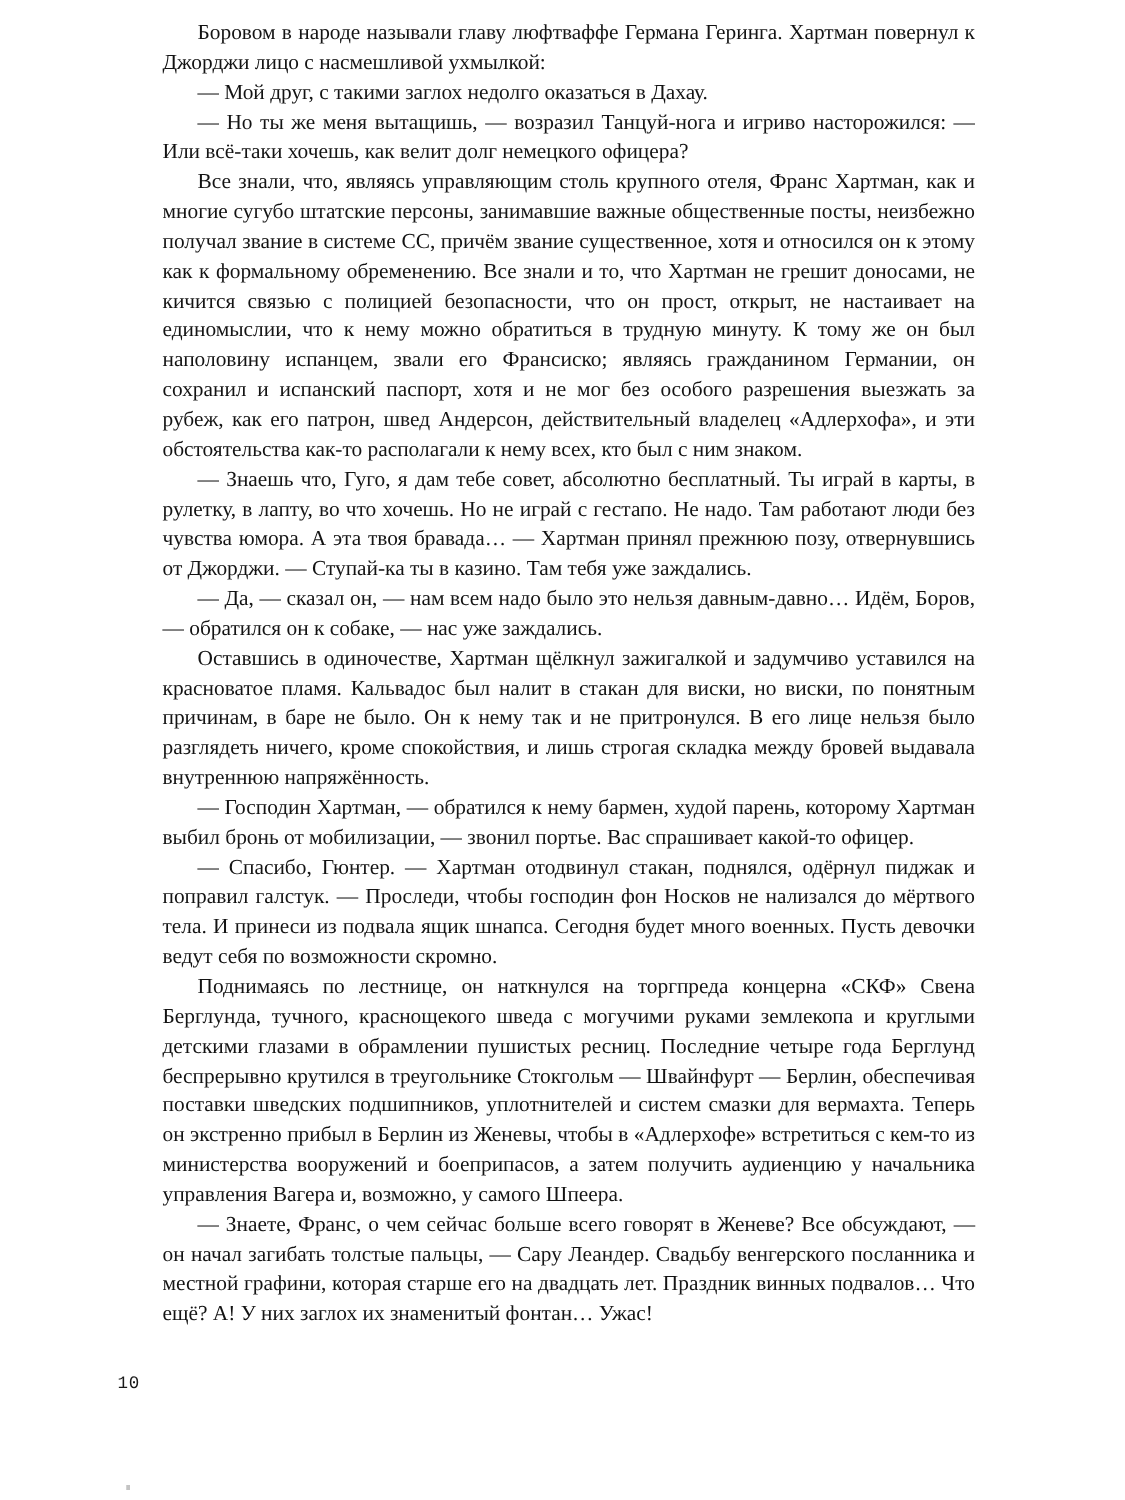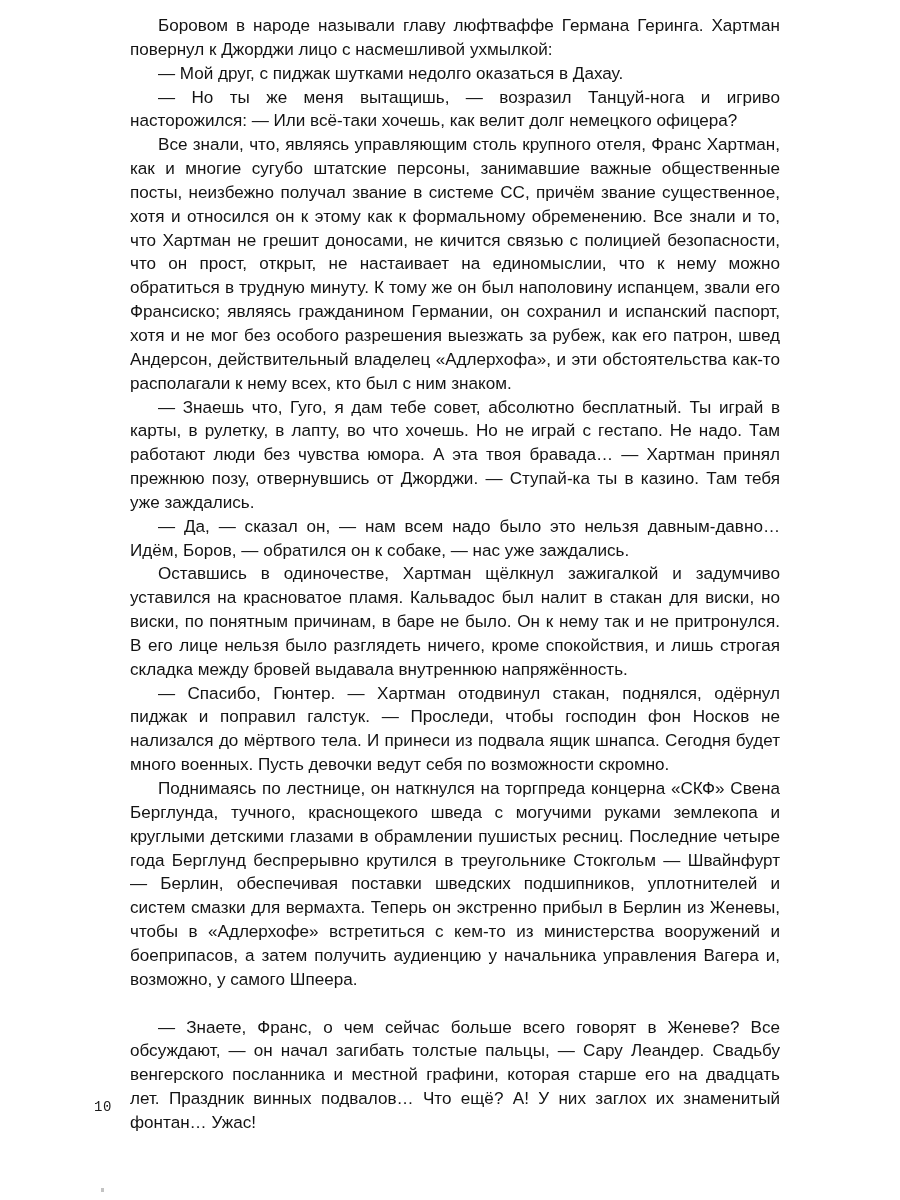--- a/index.html
+++ b/index.html
@@ -14,41 +14,40 @@
     height: 1200px;
     background: #ffffff;
     overflow: hidden;
     box-sizing: border-box;
   }
   .text-block {
     position: absolute;
     left: 130px;
     top: 14px;
     width: 650px;
-    font-family: Liberation Sans, sans-serif;
+    font-family: Liberation Serif, serif;
     font-size: 17.1px;
     line-height: 23.85px;
     color: #131313;
     text-align: justify;
     text-justify: inter-word;
     -webkit-font-smoothing: none;
   }
   .para {
     margin: 0;
     text-indent: 28px;
     text-align: justify;
     hyphens: none;
   }
   
   .para.dialogue {
     text-indent: 28px;
   }
   .para:last-child {
     text-align-last: left;
-    margin-top: 24px;
   }
   .folio {
     position: absolute;
     left: 94px;
     top: 1100px;
     font-family: Liberation Mono, monospace;
     font-size: 14px;
     line-height: 1;
     color: #1a1a1a;
     letter-spacing: 0.5px;
@@ -63,26 +62,27 @@
     opacity: 0.85;
   }
 </style>
 </head>
 <body>
 
 <div class="page">
 
   <div class="text-block">
     <p class="para">Боровом в народе называли главу люфтваффе Германа Геринга. Хартман повернул к Джорджи лицо с насмешливой ухмылкой:</p>
-    <p class="para dialogue">— Мой друг, с пиджак шутками недолго оказаться в Дахау.</p>
+    <p class="para dialogue">— Мой друг, с такими заглох недолго оказаться в Дахау.</p>
     <p class="para dialogue">— Но ты же меня вытащишь, — возразил Танцуй-нога и игриво насторожился: — Или всё-таки хочешь, как велит долг немецкого офицера?</p>
     <p class="para">Все знали, что, являясь управляющим столь крупного отеля, Франс Хартман, как и многие сугубо штатские персоны, занимавшие важные общественные посты, неизбежно получал звание в системе СС, причём звание существенное, хотя и относился он к этому как к формальному обременению. Все знали и то, что Хартман не грешит доносами, не кичится связью с полицией безопасности, что он прост, открыт, не настаивает на единомыслии, что к нему можно обратиться в трудную минуту. К тому же он был наполовину испанцем, звали его Франсиско; являясь гражданином Германии, он сохранил и испанский паспорт, хотя и не мог без особого разрешения выезжать за рубеж, как его патрон, швед Андерсон, действительный владелец «Адлерхофа», и эти обстоятельства как-то располагали к нему всех, кто был с ним знаком.</p>
     <p class="para dialogue">— Знаешь что, Гуго, я дам тебе совет, абсолютно бесплатный. Ты играй в карты, в рулетку, в лапту, во что хочешь. Но не играй с гестапо. Не надо. Там работают люди без чувства юмора. А эта твоя бравада… — Хартман принял прежнюю позу, отвернувшись от Джорджи. — Ступай-ка ты в казино. Там тебя уже заждались.</p>
     <p class="para dialogue">— Да, — сказал он, — нам всем надо было это нельзя давным-давно… Идём, Боров, — обратился он к собаке, — нас уже заждались.</p>
     <p class="para">Оставшись в одиночестве, Хартман щёлкнул зажигалкой и задумчиво уставился на красноватое пламя. Кальвадос был налит в стакан для виски, но виски, по понятным причинам, в баре не было. Он к нему так и не притронулся. В его лице нельзя было разглядеть ничего, кроме спокойствия, и лишь строгая складка между бровей выдавала внутреннюю напряжённость.</p>
+    <p class="para dialogue">— Господин Хартман, — обратился к нему бармен, худой парень, которому Хартман выбил бронь от мобилизации, — звонил портье. Вас спрашивает какой-то офицер.</p>
     <p class="para dialogue">— Спасибо, Гюнтер. — Хартман отодвинул стакан, поднялся, одёрнул пиджак и поправил галстук. — Проследи, чтобы господин фон Носков не нализался до мёртвого тела. И принеси из подвала ящик шнапса. Сегодня будет много военных. Пусть девочки ведут себя по возможности скромно.</p>
     <p class="para">Поднимаясь по лестнице, он наткнулся на торгпреда концерна «СКФ» Свена Берглунда, тучного, краснощекого шведа с могучими руками землекопа и круглыми детскими глазами в обрамлении пушистых ресниц. Последние четыре года Берглунд беспрерывно крутился в треугольнике Стокгольм — Швайнфурт — Берлин, обеспечивая поставки шведских подшипников, уплотнителей и систем смазки для вермахта. Теперь он экстренно прибыл в Берлин из Женевы, чтобы в «Адлерхофе» встретиться с кем-то из министерства вооружений и боеприпасов, а затем получить аудиенцию у начальника управления Вагера и, возможно, у самого Шпеера.</p>
     <p class="para dialogue">— Знаете, Франс, о чем сейчас больше всего говорят в Женеве? Все обсуждают, — он начал загибать толстые пальцы, — Сару Леандер. Свадьбу венгерского посланника и местной графини, которая старше его на двадцать лет. Праздник винных подвалов… Что ещё? А! У них заглох их знаменитый фонтан… Ужас!</p>
   </div>
 
   <div class="folio">10</div>
 
   <div class="speck"></div>
 
 </div>

